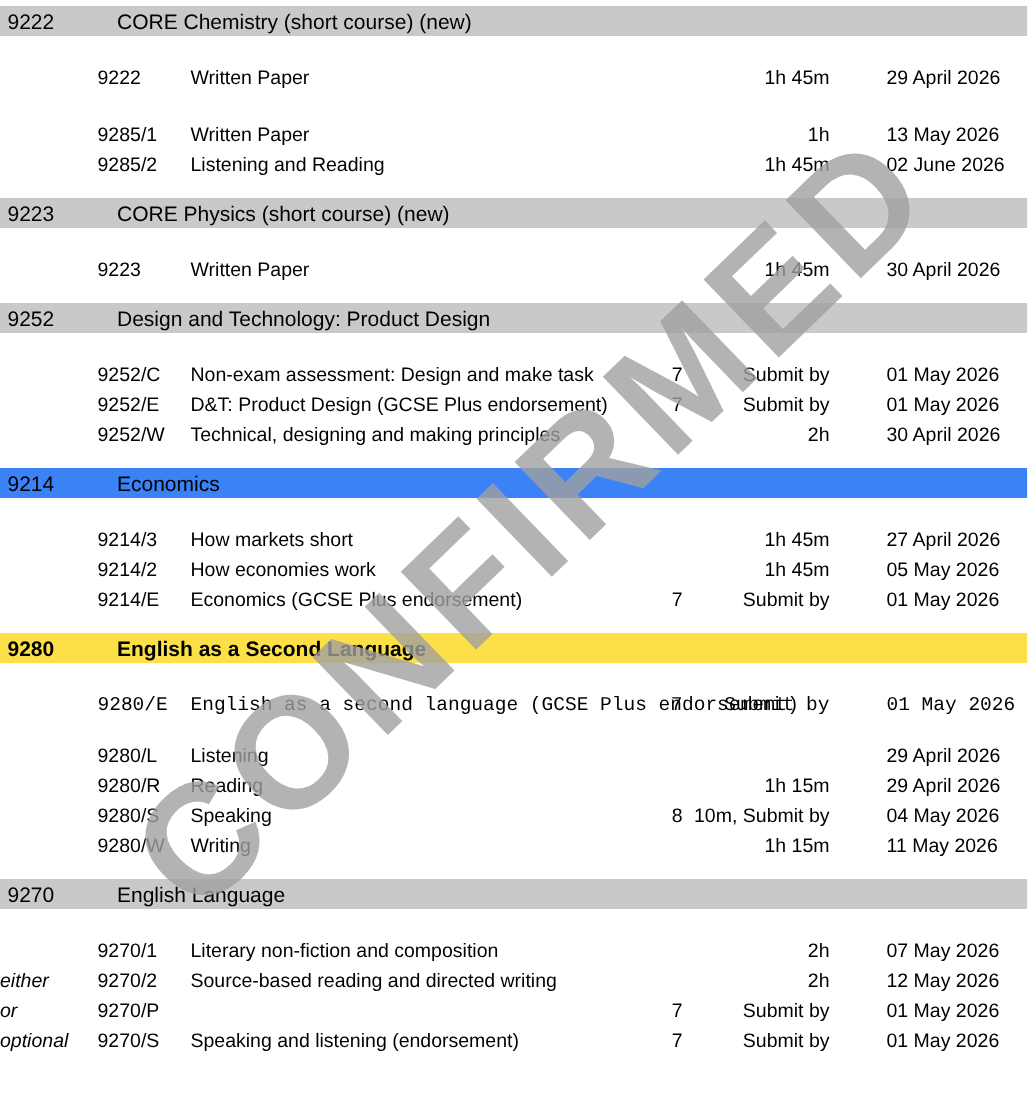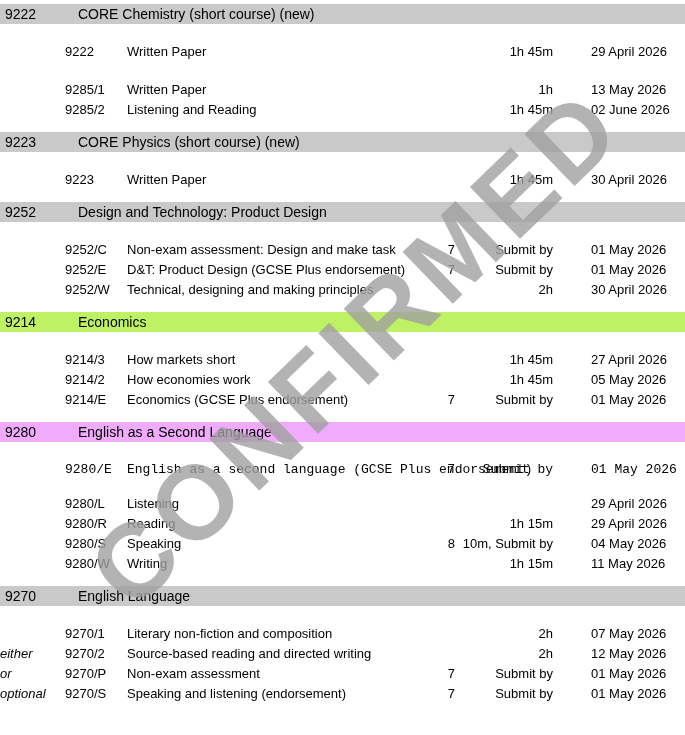--- a/index.html
+++ b/index.html
@@ -123,21 +123,21 @@
     <span class="code">9252/W</span>
     <span class="name">Technical, designing and making principles</span>
     <span class="key"></span>
     <span class="dur">2h</span>
     <span class="date">30 April 2026</span>
   </div>
 </div>
   </div>
 
   <div class="section">
-    <div class="bar" style="background: #bef264;">
+    <div class="bar" style="background: #3b82f6;">
       <span class="bar-code">9214</span>
       <span class="bar-title">Economics</span>
     </div>
     <div class="rows">
   <div class="row">
     <span class="note"></span>
     <span class="code">9214/3</span>
     <span class="name">How markets short</span>
     <span class="key"></span>
     <span class="dur">1h 45m</span>
@@ -158,21 +158,21 @@
     <span class="code">9214/E</span>
     <span class="name">Economics (GCSE Plus endorsement)</span>
     <span class="key">7</span>
     <span class="dur">Submit by</span>
     <span class="date">01 May 2026</span>
   </div>
 </div>
   </div>
 
   <div class="section">
-    <div class="bar" style="background: #f0abfc;">
+    <div class="bar" style="background: #fde047; font-weight: bold;">
       <span class="bar-code">9280</span>
       <span class="bar-title">English as a Second Language</span>
     </div>
     <div class="rows">
   <div class="row tall">
     <span class="note"></span>
     <span class="code">9280/E</span>
     <span class="name">English as a second language (GCSE Plus endorsement)</span>
     <span class="key">7</span>
     <span class="dur">Submit by</span>
@@ -236,21 +236,20 @@
     <span class="code">9270/2</span>
     <span class="name">Source-based reading and directed writing</span>
     <span class="key"></span>
     <span class="dur">2h</span>
     <span class="date">12 May 2026</span>
   </div>
 
   <div class="row">
     <span class="note">or</span>
     <span class="code">9270/P</span>
-    <span class="name">Non-exam assessment</span>
     <span class="key">7</span>
     <span class="dur">Submit by</span>
     <span class="date">01 May 2026</span>
   </div>
 
   <div class="row">
     <span class="note">optional</span>
     <span class="code">9270/S</span>
     <span class="name">Speaking and listening (endorsement)</span>
     <span class="key">7</span>

